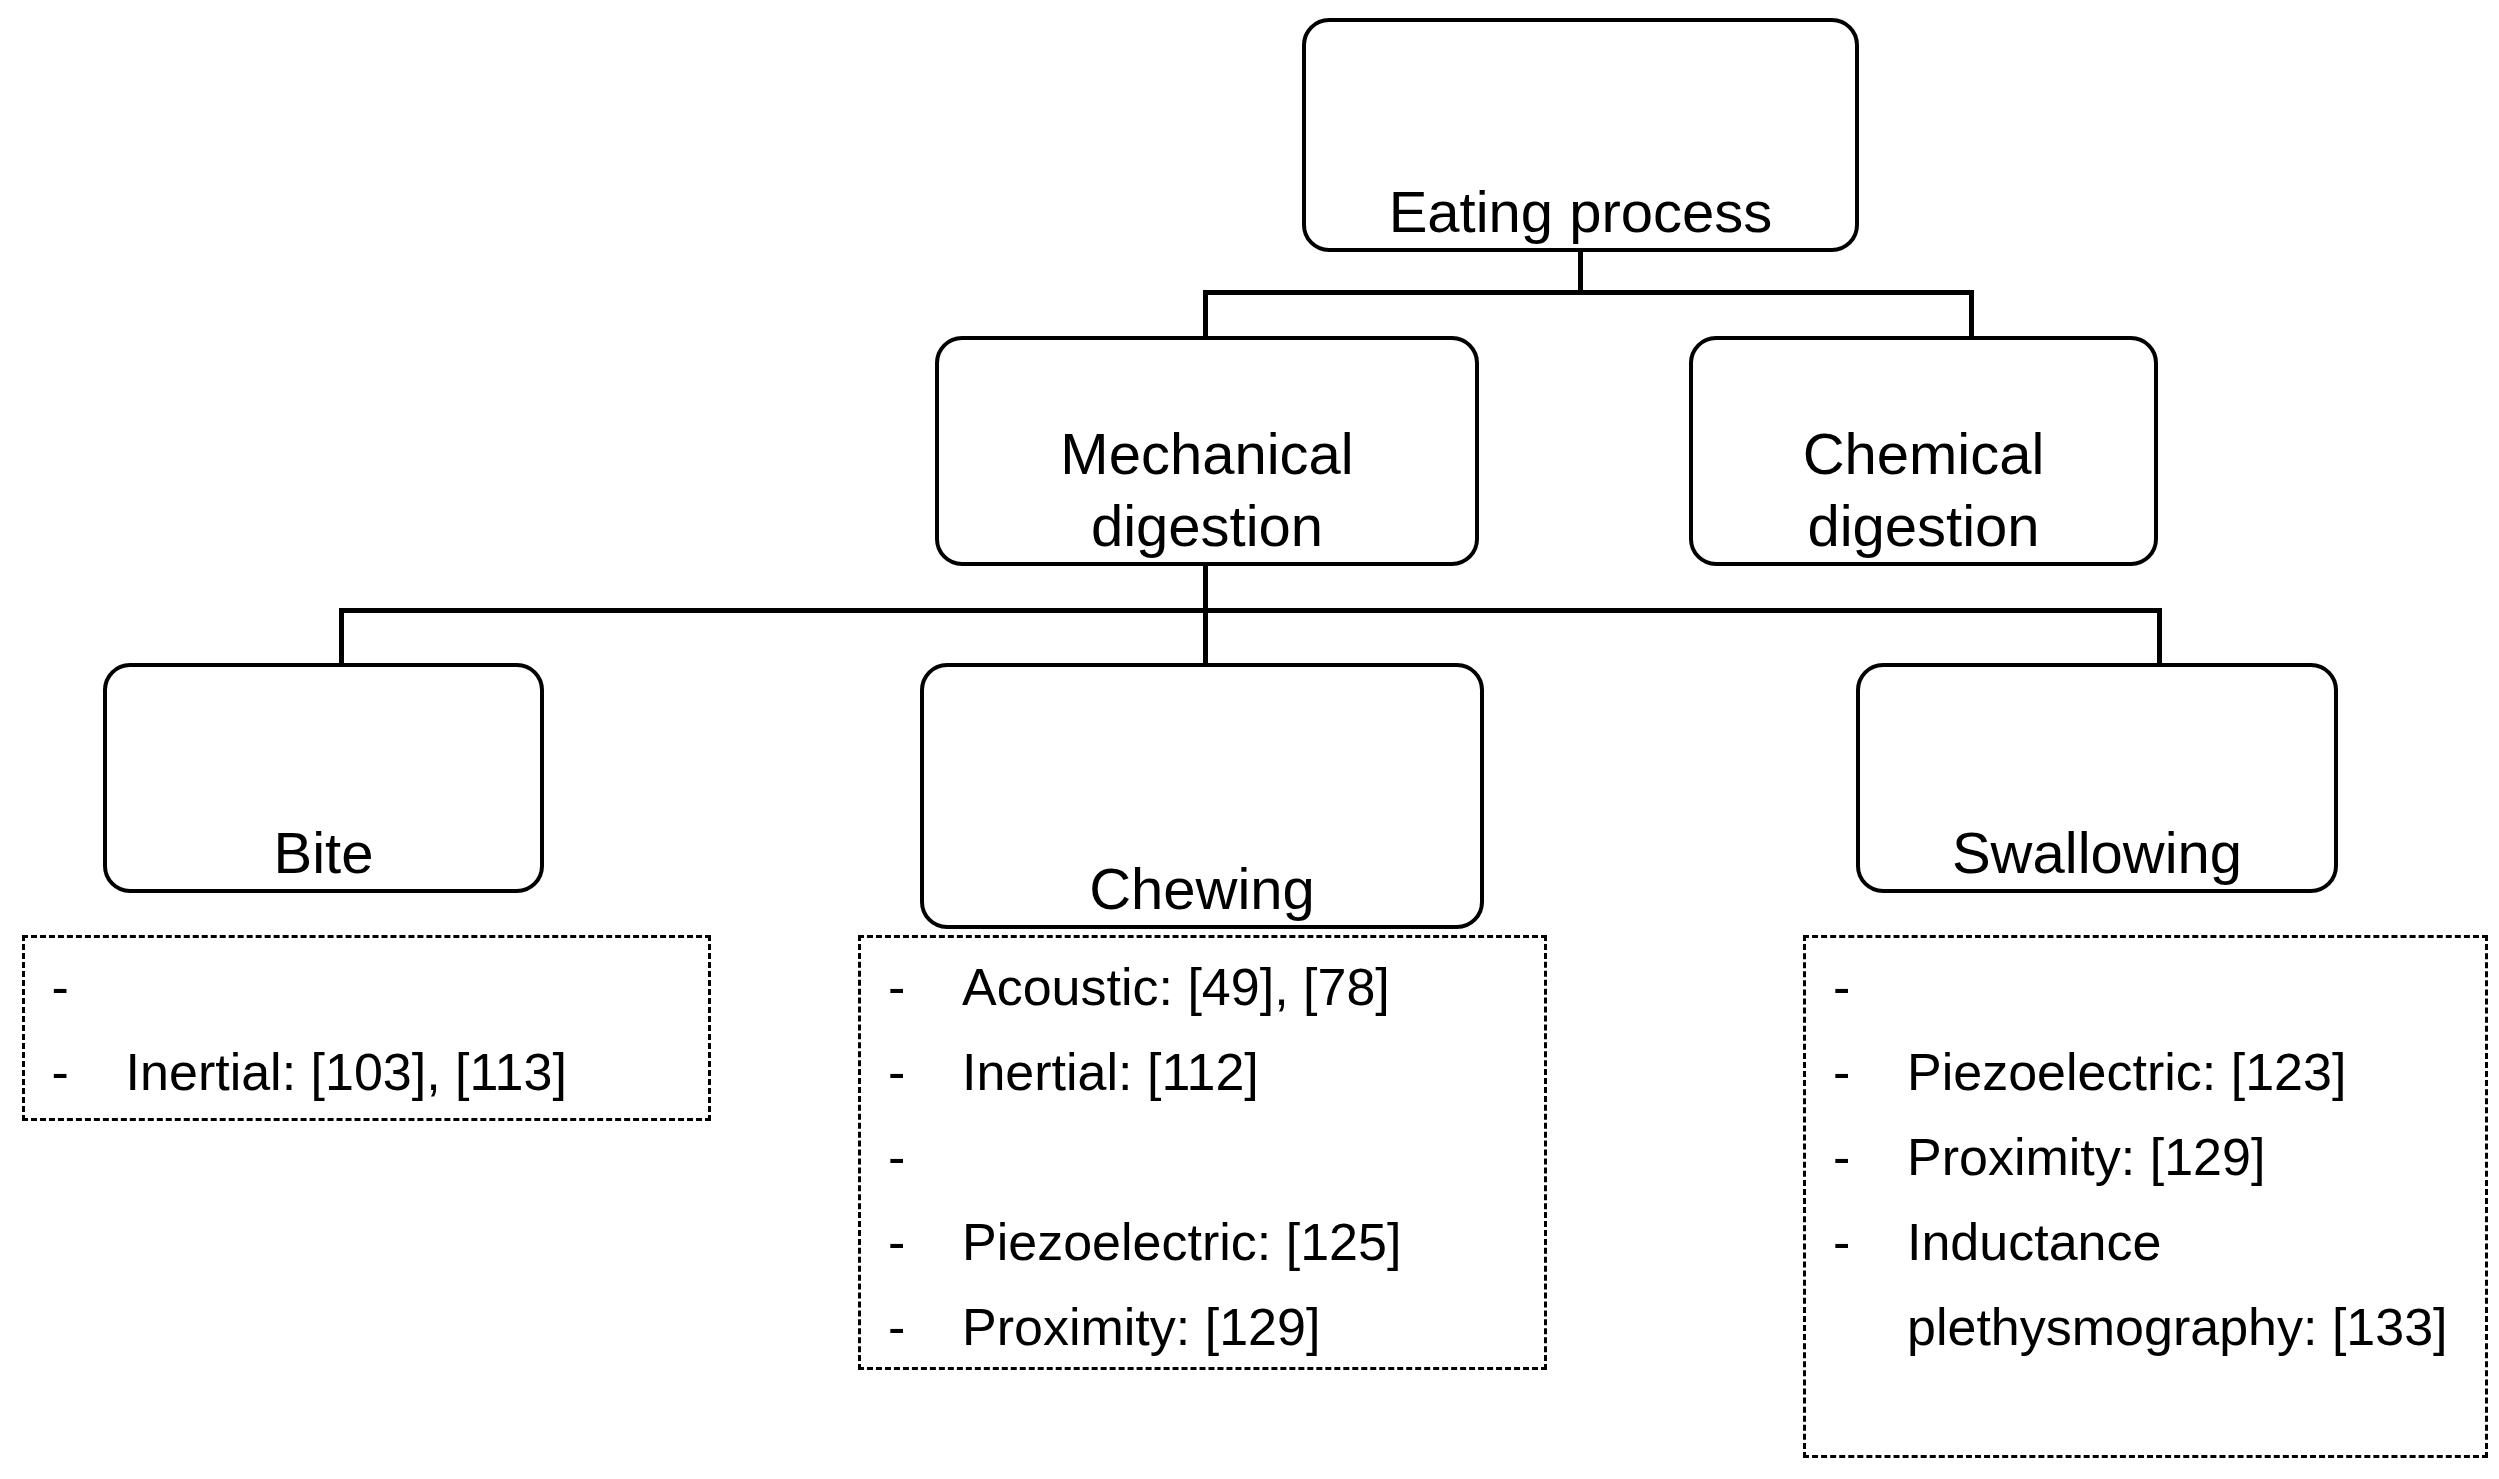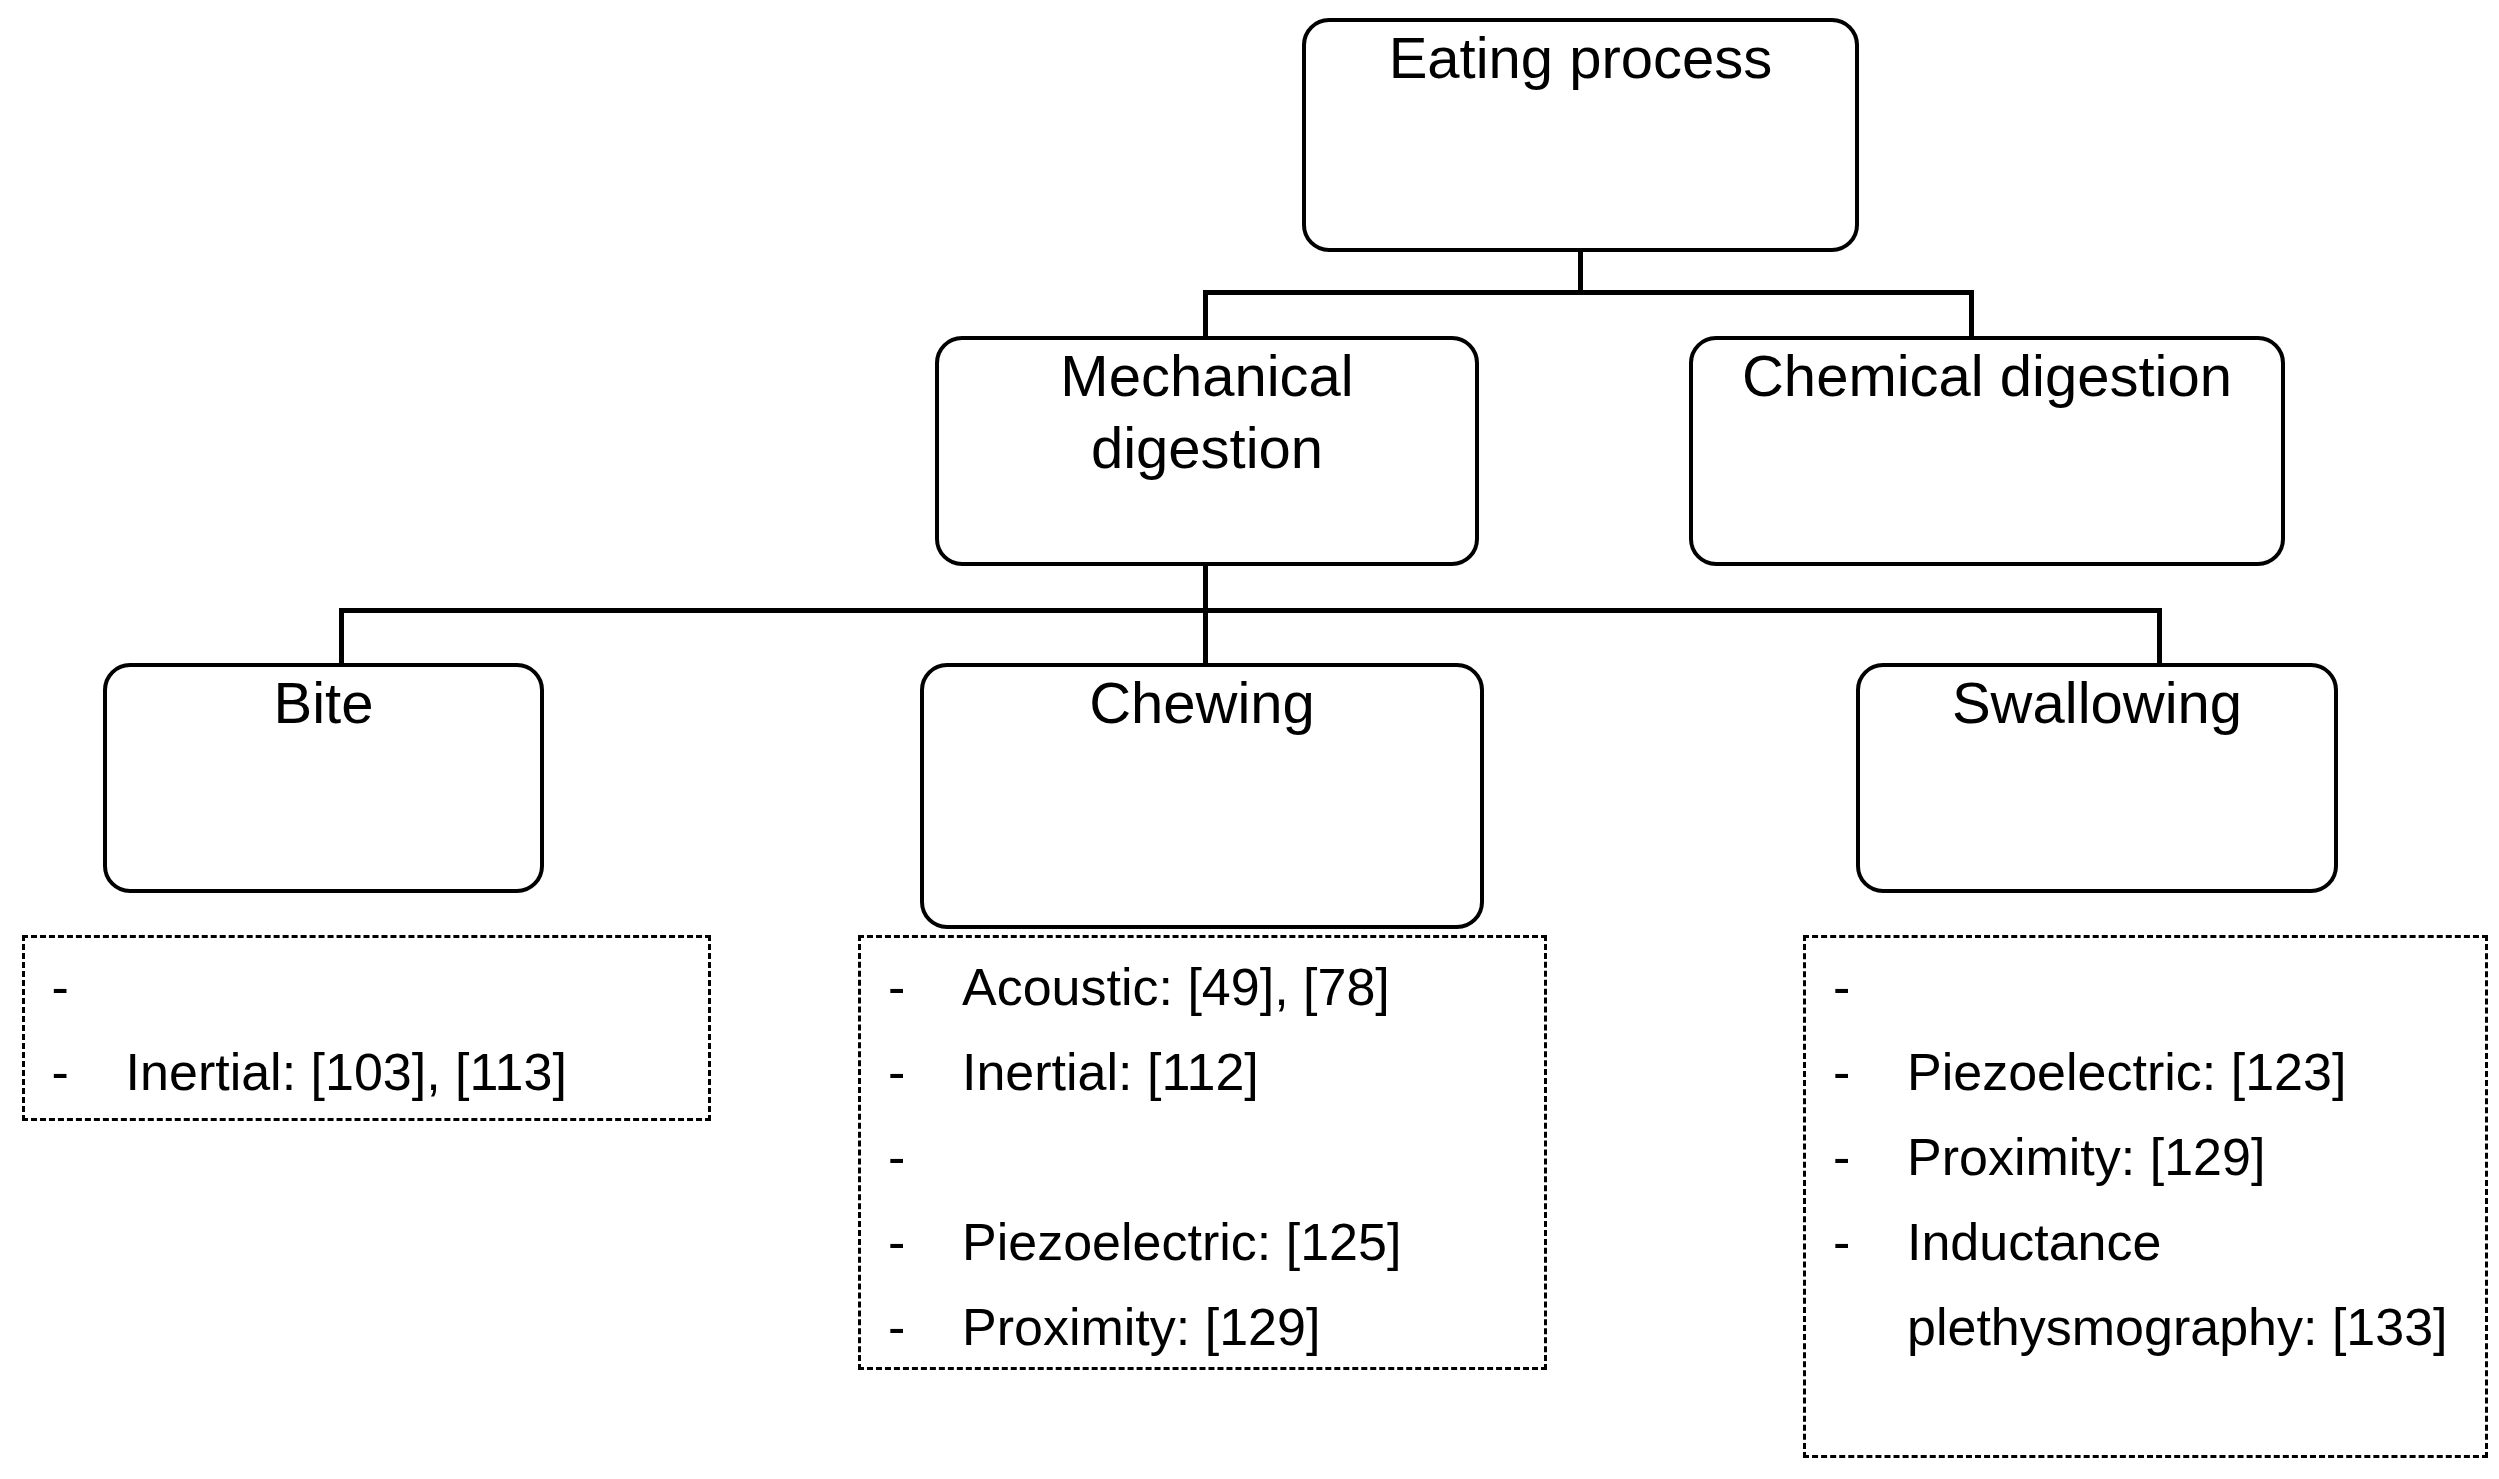--- a/index.html
+++ b/index.html
@@ -15,21 +15,21 @@
     font-family: "Liberation Sans", "DejaVu Sans", sans-serif;
     color: #000000;
     overflow: hidden;
   }
   .node {
     position: absolute;
     border: 4.5px solid #000000;
     border-radius: 27px;
     background: #ffffff;
     display: flex;
-    align-items: flex-start;
+    align-items: flex-end;
     justify-content: center;
     text-align: center;
     font-size: 58px;
     line-height: 72px;
     color: #000000;
     box-sizing: border-box;
     padding: 0 18px;
   }
   .line {
     position: absolute;
@@ -55,21 +55,21 @@
     text-align: left;
   }
   .sensor-text {
     flex: 1 1 auto;
     text-align: left;
   }
 
   
   #node-root  { left: 1302px; top: 18px;  width: 557px; height: 234px; }
   #node-mech  { left: 935px; top: 336px; width: 544px; height: 230px; }
-  #node-chem  { left: 1689px; top: 336px; width: 596px; height: 230px; }
+  #node-chem  { left: 1689px; top: 336px; width: 469px; height: 230px; }
   #node-bite  { left: 103px;  top: 663px; width: 441px; height: 230px; }
   #node-chew  { left: 920px; top: 663px; width: 564px; height: 266px; }
   #node-swal  { left: 1856px; top: 663px; width: 482px; height: 230px; }
 
   
   #list-bite  { left: 21.6px;   top: 935px; width: 689px; height: 186px; }
   #list-chew  { left: 858px;  top: 935px; width: 689px; height: 435px; }
   #list-swal  { left: 1803px; top: 935px; width: 685px; height: 523px; }
 </style>
 </head>

